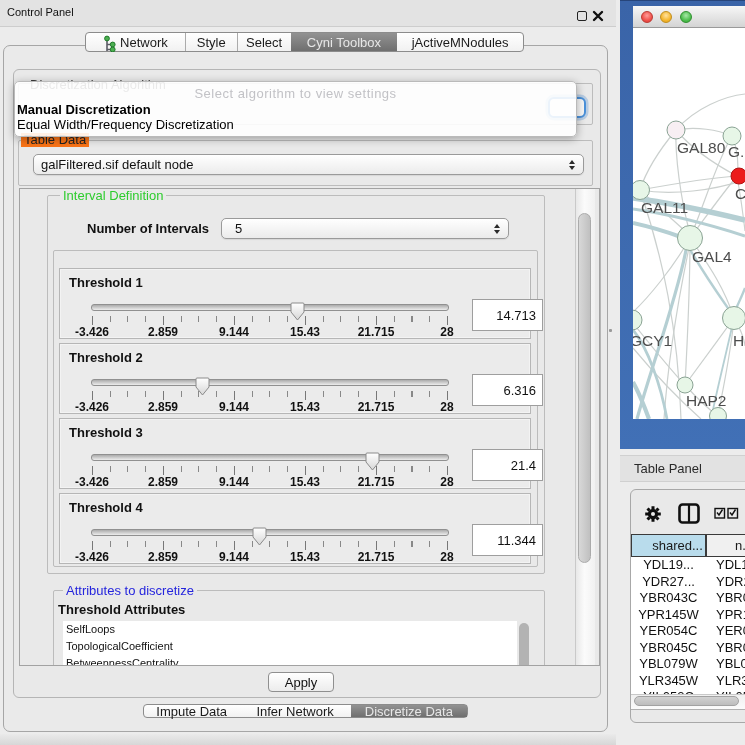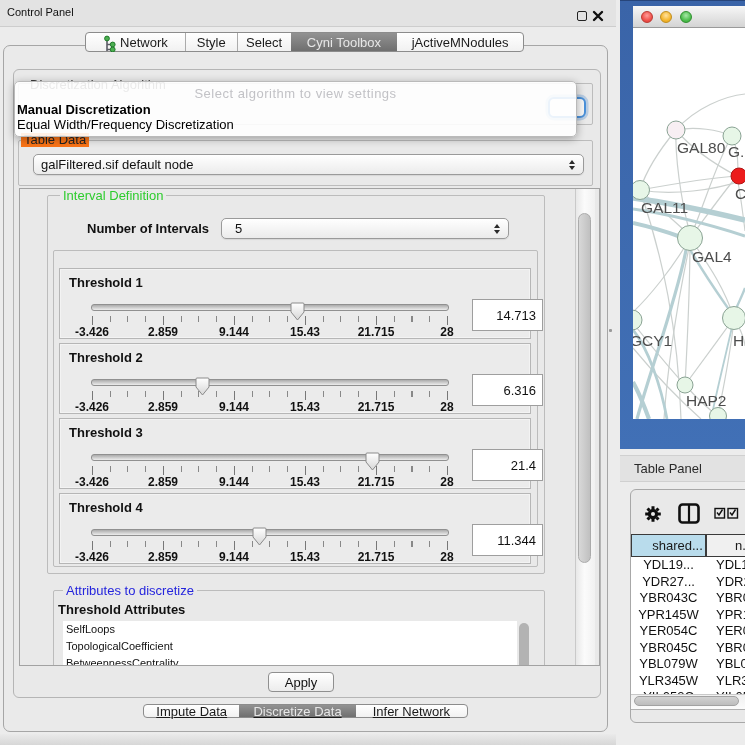--- a/index.html
+++ b/index.html
@@ -220,24 +220,24 @@
   <div class="abs" style="left:499px;top:434px;width:10px;height:80px;border-radius:5px;background:#b3b3b3;"></div>
 
   <div class="abs" style="left:555px;top:0;width:20px;height:478px;background:linear-gradient(to right,#e8e8e8,#fbfbfb 45%,#f1f1f1);border-left:1px solid #c9c9c9;"></div>
   <div class="abs" style="left:558px;top:24px;width:13px;height:350px;border-radius:6.5px;background:linear-gradient(to right,#d8d8d8,#c0c0c0);border:1px solid #ababab;"></div>
 </div>
 
 <div class="abs" style="left:609px;top:329px;width:3px;height:3px;background:#9a9a9a;border-radius:1px;"></div>
 
 <div class="abs" style="left:268px;top:672px;width:66px;height:20px;border:1px solid #8f8f8f;border-radius:4px;background:linear-gradient(#ffffff,#ececec);font-size:13px;color:#111;display:flex;align-items:center;justify-content:center;">Apply</div>
 
-<div class="segbar" style="left:143px;top:704px;width:325px;height:14px;text-decoration:underline;">
+<div class="segbar" style="left:143px;top:704px;width:325px;height:14px;">
   <div class="seg" style="width:96px;">Impute Data</div>
+  <div class="seg" style="width:112px;">Infer Network</div>
   <div class="seg dark" style="width:117px;">Discretize Data</div>
-  <div class="seg" style="width:112px;">Infer Network</div>
 </div>
 
 <div class="abs" style="left:620px;top:0;width:125px;height:449px;background:linear-gradient(#3a64a8,#4170b6);border-top:1px solid #27457a;"></div>
 <div class="abs" style="left:633px;top:6px;width:112px;height:22px;background:linear-gradient(#f7f7f7,#d4d4d4);border-bottom:1px solid #9a9a9a;"></div>
 <div class="abs" style="left:641px;top:11px;width:12px;height:12px;border-radius:6px;background:radial-gradient(circle at 50% 35%,#ff9d99,#f0514b 60%,#d83a34);border:0.5px solid #ba3a33;"></div>
 <div class="abs" style="left:660px;top:11px;width:12px;height:12px;border-radius:6px;background:radial-gradient(circle at 50% 35%,#ffe2a0,#f5b62e 60%,#dd9f1b);border:0.5px solid #c08e1e;"></div>
 <div class="abs" style="left:680px;top:11px;width:12px;height:12px;border-radius:6px;background:radial-gradient(circle at 50% 35%,#a8e8a8,#4fbf4f 60%,#35a535);border:0.5px solid #2f8f2f;"></div>
 
 <div class="abs" style="left:633px;top:28px;width:112px;height:391px;background:#fff;overflow:hidden;">
 <svg width="112" height="391" viewBox="0 0 112 391">

